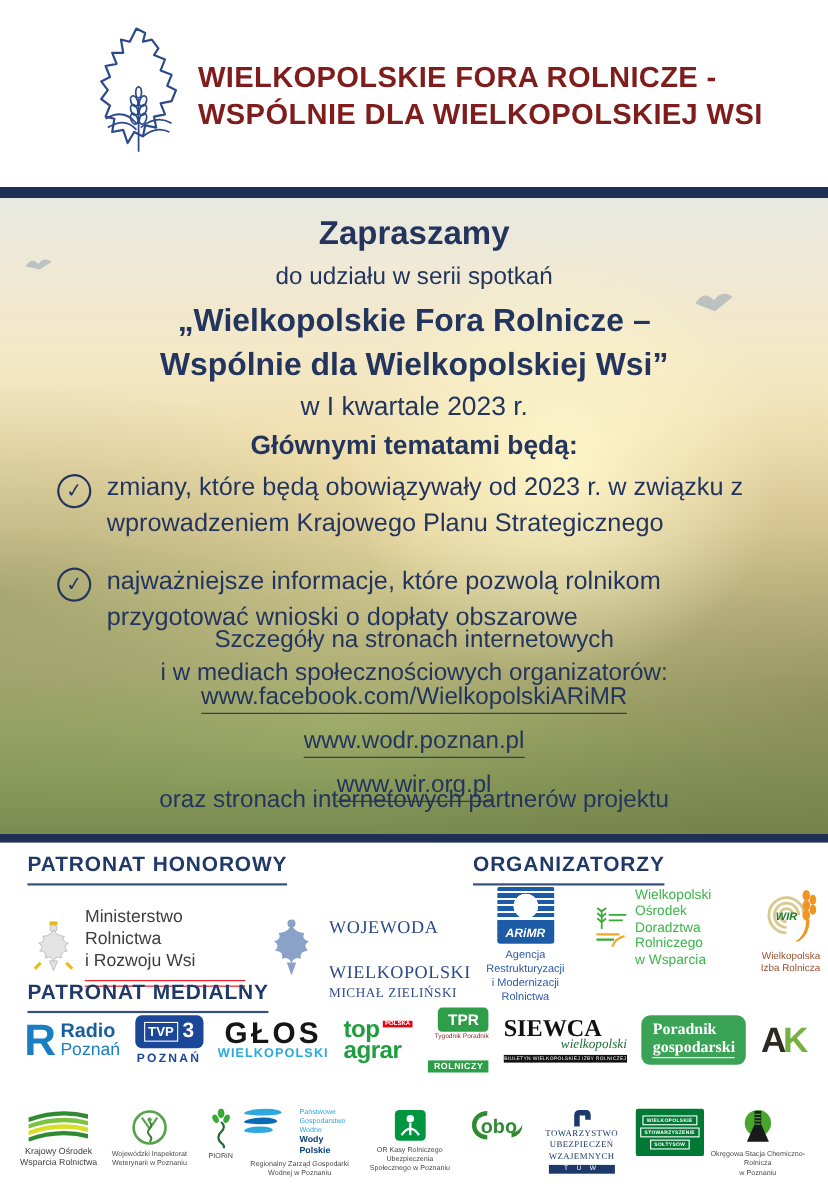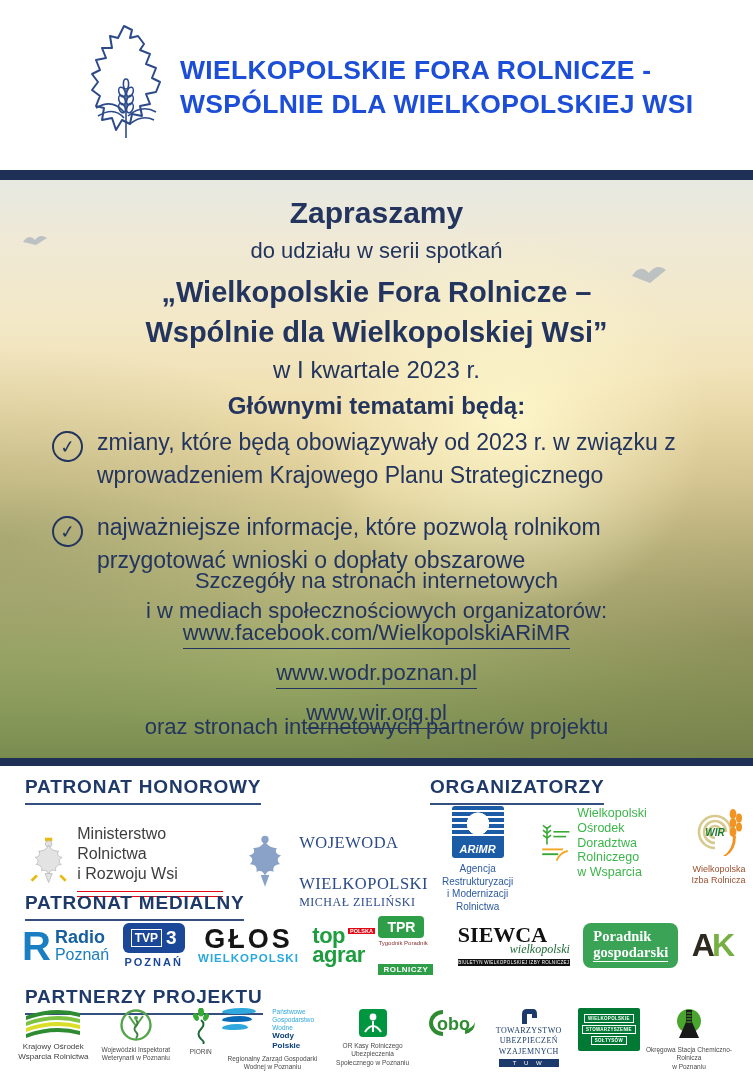--- a/index.html
+++ b/index.html
@@ -3,21 +3,21 @@
 <meta charset="utf-8">
 <style>
   html,body{margin:0;padding:0;background:#888;}
   .poster{position:relative;width:753px;height:1080px;background:#ffffff;overflow:hidden;
           font-family:"Liberation Sans",sans-serif;margin:0 auto;}
 
   
   .header{position:absolute;top:0;left:0;width:753px;height:170px;background:#fff;}
   .header-logo{position:absolute;left:84px;top:20px;}
   .header-title{position:absolute;left:180px;top:53px;font-size:26.5px;font-weight:800;
-                color:#1d4ed8;line-height:1.3;letter-spacing:.3px;}
+                color:#7f1d1d;line-height:1.3;letter-spacing:.3px;}
   .bar{position:absolute;left:0;width:753px;background:#1e3055;}
   .bar-top{top:170px;height:10px;}
   .bar-bottom{top:758px;height:8px;}
 
   
   .hero{position:absolute;top:180px;left:0;width:753px;height:578px;color:#23355e;
     background:
       radial-gradient(circle at 68% 42%, rgba(255,248,205,.85), rgba(255,248,205,0) 32%),
       radial-gradient(ellipse at 100% 80%, rgba(95,85,50,.30), rgba(95,85,50,0) 42%),
       radial-gradient(ellipse at 0% 62%, rgba(70,90,45,.28), rgba(70,90,45,0) 38%),
@@ -86,21 +86,21 @@
   .tvp-t{color:#fff;font-size:12px;font-weight:800;border:1.5px solid #fff;padding:1px 3px;}
   .tvp-3{color:#fff;font-size:19px;font-weight:900;}
   .tvp-sub{margin-top:3px;font-size:11px;font-weight:800;color:#1b4798;letter-spacing:2px;}
   .glos{display:flex;flex-direction:column;align-items:center;}
   .glos-t{font-size:27px;font-weight:900;color:#151515;letter-spacing:3px;line-height:.9;}
   .glos-s{font-size:11.5px;font-weight:800;color:#29a8df;letter-spacing:1px;}
   .topagrar{position:relative;line-height:.85;}
   .ta-l{font-size:22px;font-weight:900;color:#1e9e3e;letter-spacing:-.5px;}
   .ta-badge{position:absolute;top:1px;right:-10px;background:#e30613;color:#fff;
             font-size:5.5px;font-weight:700;padding:1px 2px;}
-  .tpr{display:flex;flex-direction:column;align-items:flex-start;width:66px;}
+  .tpr{display:flex;flex-direction:column;align-items:flex-end;width:66px;}
   .tpr-box{background:#2f9e48;color:#fff;font-weight:800;font-size:14px;border-radius:4px;
            padding:3px 9px;}
   .tpr-sub{font-size:6px;color:#8a2f2f;margin:2px 0 1px;}
   .tpr-bar{background:#2f9e48;color:#fff;font-size:8px;font-weight:800;padding:1px 5px;letter-spacing:.5px;margin-top:17px;}
   .siewca{display:flex;flex-direction:column;width:112px;}
   .siewca-t{font-family:"Liberation Serif",serif;font-size:22px;font-weight:700;color:#111;line-height:.95;}
   .siewca-s{font-family:"Liberation Serif",serif;font-style:italic;font-size:12px;color:#1c6b34;
             text-align:right;margin-top:-3px;}
   .siewca-bar{margin-top:2px;background:#111;color:#fff;font-size:4.5px;text-align:center;
               padding:1px 0;letter-spacing:.3px;}
@@ -332,21 +332,20 @@
     </div>
     <div class="poradnik">
       <div>Poradnik</div>
       <div class="u">gospodarski</div>
     </div>
     <div class="ak">
       <span class="ak-a">A</span><span class="ak-k">K</span>
     </div>
   </div>
 
-  <div class="sec-h h-partners">PARTNERZY PROJEKTU</div>
 
   <div class="partners-row">
     <div class="p-item" style="width:80px">
       <svg width="58" height="30" viewBox="0 0 58 30">
         <path d="M2 8 Q30 -2 56 5 L56 9 Q30 2 2 12 Z" fill="#2e8b31"></path>
         <path d="M2 14 Q30 4 56 11 L56 15 Q30 8 2 18 Z" fill="#7cc243"></path>
         <path d="M2 20 Q30 10 56 17 L56 21 Q30 14 2 24 Z" fill="#dade26"></path>
         <path d="M2 26 Q30 16 56 23 L56 27 Q30 20 2 30 Z" fill="#2e8b31"></path>
       </svg>
       <div class="p-label" style="font-size:8px;color:#3d3d3d">Krajowy Ośrodek

